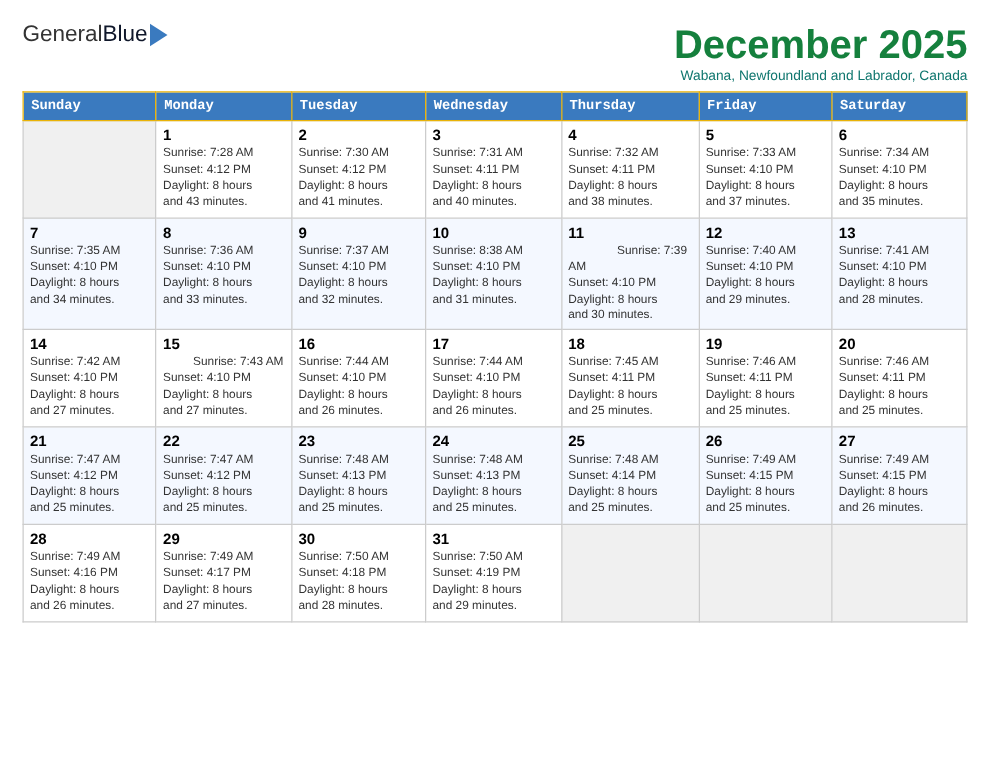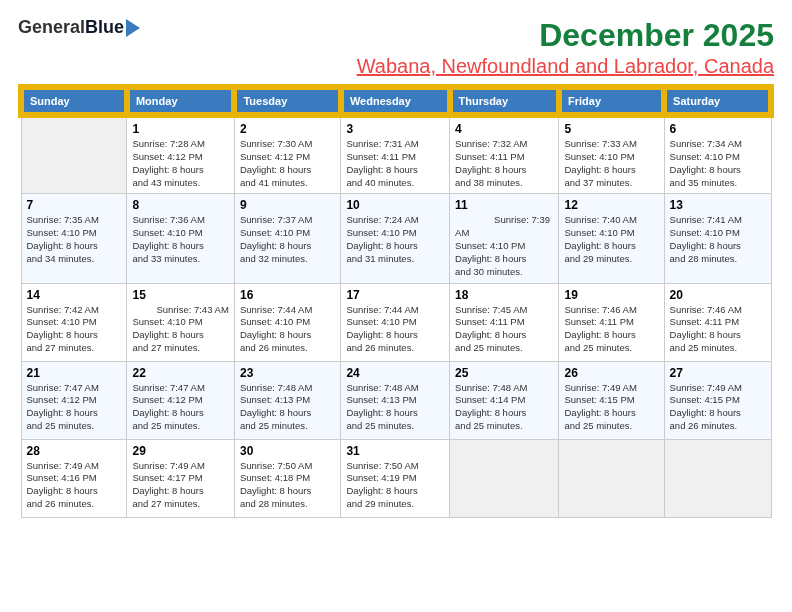--- a/index.html
+++ b/index.html
@@ -23,21 +23,21 @@
     }
     .logo {
       display: flex;
       flex-direction: column;
       align-items: flex-start;
     }
     .logo-text {
       display: flex;
       align-items: center;
       font-size: 18px;
-      font-weight: bold;
+      font-weight: normal;
       line-height: 1.1;
     }
     .logo-general { color: #333; }
     .logo-blue { color: #0f172a; }
     .logo-arrow {
       width: 0; height: 0;
       border-top: 9px solid transparent;
       border-bottom: 9px solid transparent;
       border-left: 14px solid #3a7abf;
       margin-left: 2px;
@@ -45,38 +45,38 @@
     .title-block {
       text-align: right;
     }
     .month-title {
       font-size: 32px;
       font-weight: bold;
       color: #15803d;
       line-height: 1.1;
     }
     .location-title {
-      font-size: 20px;
-      color: #ef4444;
+      font-size: 11px;
+      color: #0f766e;
       margin-top: 2px;
-      text-decoration: underline;
     }
     table {
       width: 100%;
       border-collapse: collapse;
       font-size: 10px;
     }
     thead tr th {
       background: #3a7abf;
       color: #fff;
       font-size: 11px;
       font-weight: bold;
       text-align: left;
       padding: 5px 6px;
-      border: 6px solid #eab308;
+      border: 1px solid #eab308;
+      font-family: Liberation Mono, monospace;
     }
     tbody tr td {
       border: 1px solid #ccc;
       vertical-align: top;
       padding: 4px 5px;
       height: 78px;
       width: 113px;
     }
     tbody tr td .day-num {
       font-weight: bold;
@@ -166,21 +166,21 @@
 Daylight: 8 hours
 and 34 minutes.</span></td>
           <td><span class="day-num">8</span><span class="cell-text" style="white-space: pre-line;">Sunrise: 7:36 AM
 Sunset: 4:10 PM
 Daylight: 8 hours
 and 33 minutes.</span></td>
           <td><span class="day-num">9</span><span class="cell-text" style="white-space: pre-line;">Sunrise: 7:37 AM
 Sunset: 4:10 PM
 Daylight: 8 hours
 and 32 minutes.</span></td>
-          <td><span class="day-num">10</span><span class="cell-text" style="white-space: pre-line;">Sunrise: 7:24 AM
+          <td><span class="day-num">10</span><span class="cell-text" style="white-space: pre-line;">Sunrise: 8:38 AM
 Sunset: 4:10 PM
 Daylight: 8 hours
 and 31 minutes.</span></td>
           <td><span class="day-num">11</span><span class="cell-text" style="white-space: pre-line; margin-left: 39px;">Sunrise: 7:39 AM
 Sunset: 4:10 PM
 Daylight: 8 hours
 and 30 minutes.</span></td>
           <td><span class="day-num">12</span><span class="cell-text" style="white-space: pre-line;">Sunrise: 7:40 AM
 Sunset: 4:10 PM
 Daylight: 8 hours

